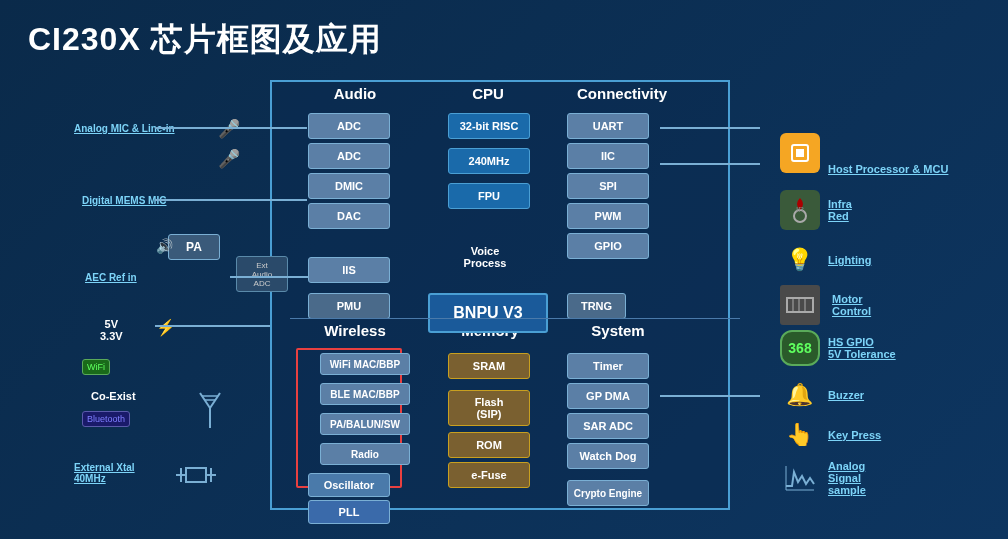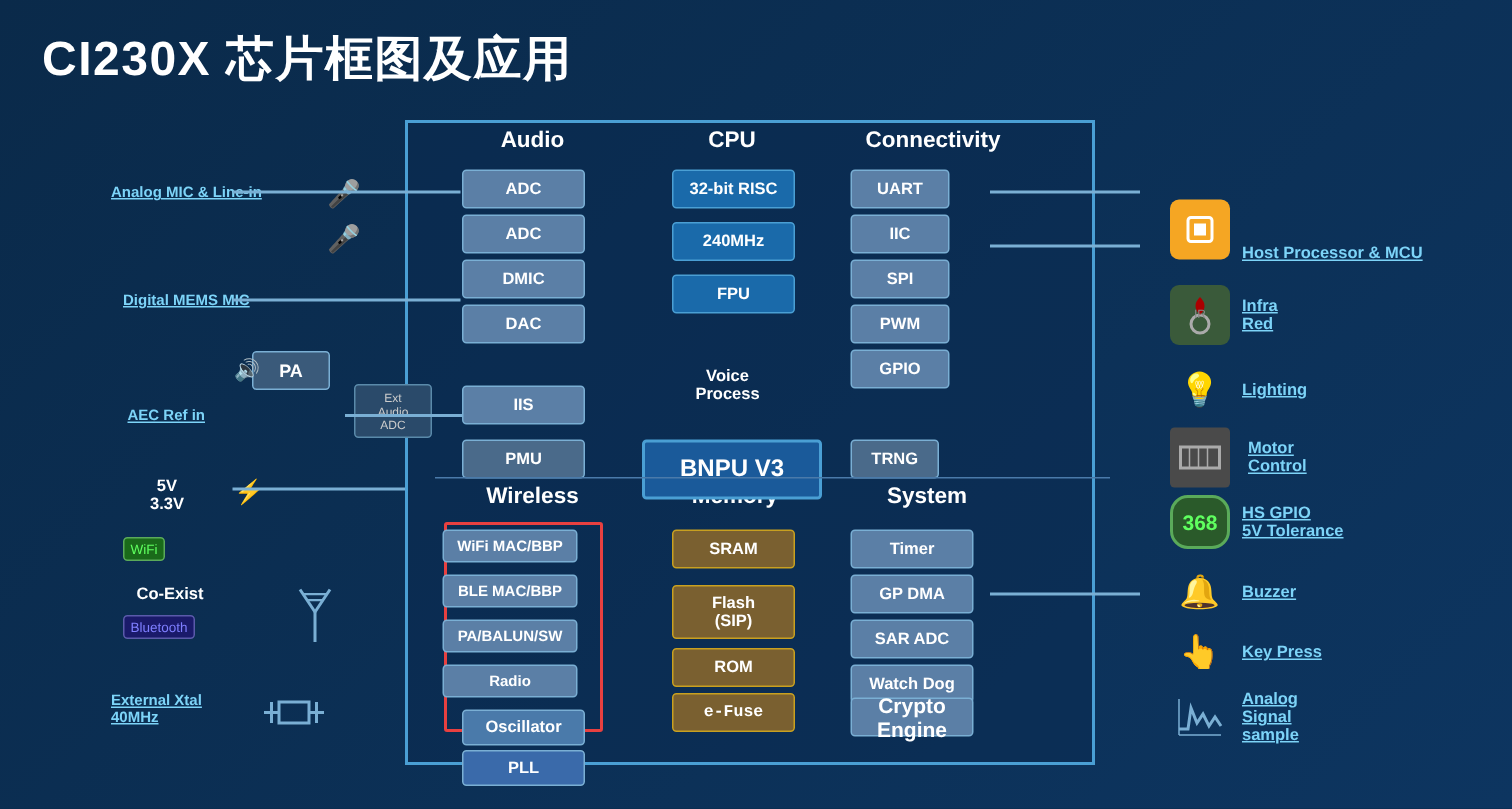--- a/index.html
+++ b/index.html
@@ -95,21 +95,21 @@
       border: 1px solid #4a9fd4;
       width: 82px;
       height: 26px;
       left: 448px;
     }
 
     
     .box-conn {
       background: #5b7fa6;
       border: 1px solid #7aafd4;
-      width: 66px;
+      width: 82px;
       height: 26px;
       left: 567px;
     }
 
     
     .box-pmu {
       background: #4a6a8a;
       border: 1px solid #7aafd4;
       width: 82px;
       height: 26px;
@@ -125,21 +125,21 @@
       left: 428px;
       font-size: 16px;
     }
 
     
     .box-wireless {
       background: #5b7fa6;
       border: 1px solid #7aafd4;
       width: 90px;
       height: 22px;
-      left: 295px;
+      left: 320px;
     }
 
     
     .box-memory {
       background: #7a6030;
       border: 1px solid #c8a020;
       width: 82px;
       height: 26px;
       left: 448px;
     }
@@ -330,27 +330,27 @@
   <div class="wireless-group"></div>
 
   <div class="chip-box box-wireless" style="top:353px; font-size:10px;">WiFi MAC/BBP</div>
   <div class="chip-box box-wireless" style="top:383px; font-size:10px;">BLE MAC/BBP</div>
   <div class="chip-box box-wireless" style="top:413px; font-size:10px;">PA/BALUN/SW</div>
   <div class="chip-box box-wireless" style="top:443px; font-size:10px;">Radio</div>
 
   <div class="chip-box box-memory" style="top:353px;">SRAM</div>
   <div class="chip-box box-memory" style="top:390px; height:36px;">Flash<br>(SIP)</div>
   <div class="chip-box box-memory" style="top:432px;">ROM</div>
-  <div class="chip-box box-memory" style="top:462px;font-family:Liberation Mono, monospace;">e-Fuse</div>
+  <div class="chip-box box-memory" style="top:462px;">e-Fuse</div>
 
   <div class="chip-box box-system" style="top:353px;">Timer</div>
   <div class="chip-box box-system" style="top:383px;">GP DMA</div>
   <div class="chip-box box-system" style="top:413px;">SAR ADC</div>
   <div class="chip-box box-system" style="top:443px;">Watch Dog</div>
-  <div class="chip-box box-system" style="top:465px; font-size:14px;">Crypto Engine</div>
+  <div class="chip-box box-system" style="top:480px; font-size:10px;">Crypto Engine</div>
 
   <div class="chip-box box-bottom" style="top:473px;">Oscillator</div>
   <div class="chip-box box-bottom" style="top:500px; background:#3a6aaa;">PLL</div>
 
   <div class="box-pa">PA</div>
 
   <div class="box-ext">Ext<br>Audio<br>ADC</div>
 
   <div class="left-label" style="left:74px; top:123px;">Analog MIC &amp; Line-in</div>
   <div class="left-label" style="left:82px; top:195px;">Digital MEMS MIC</div>

